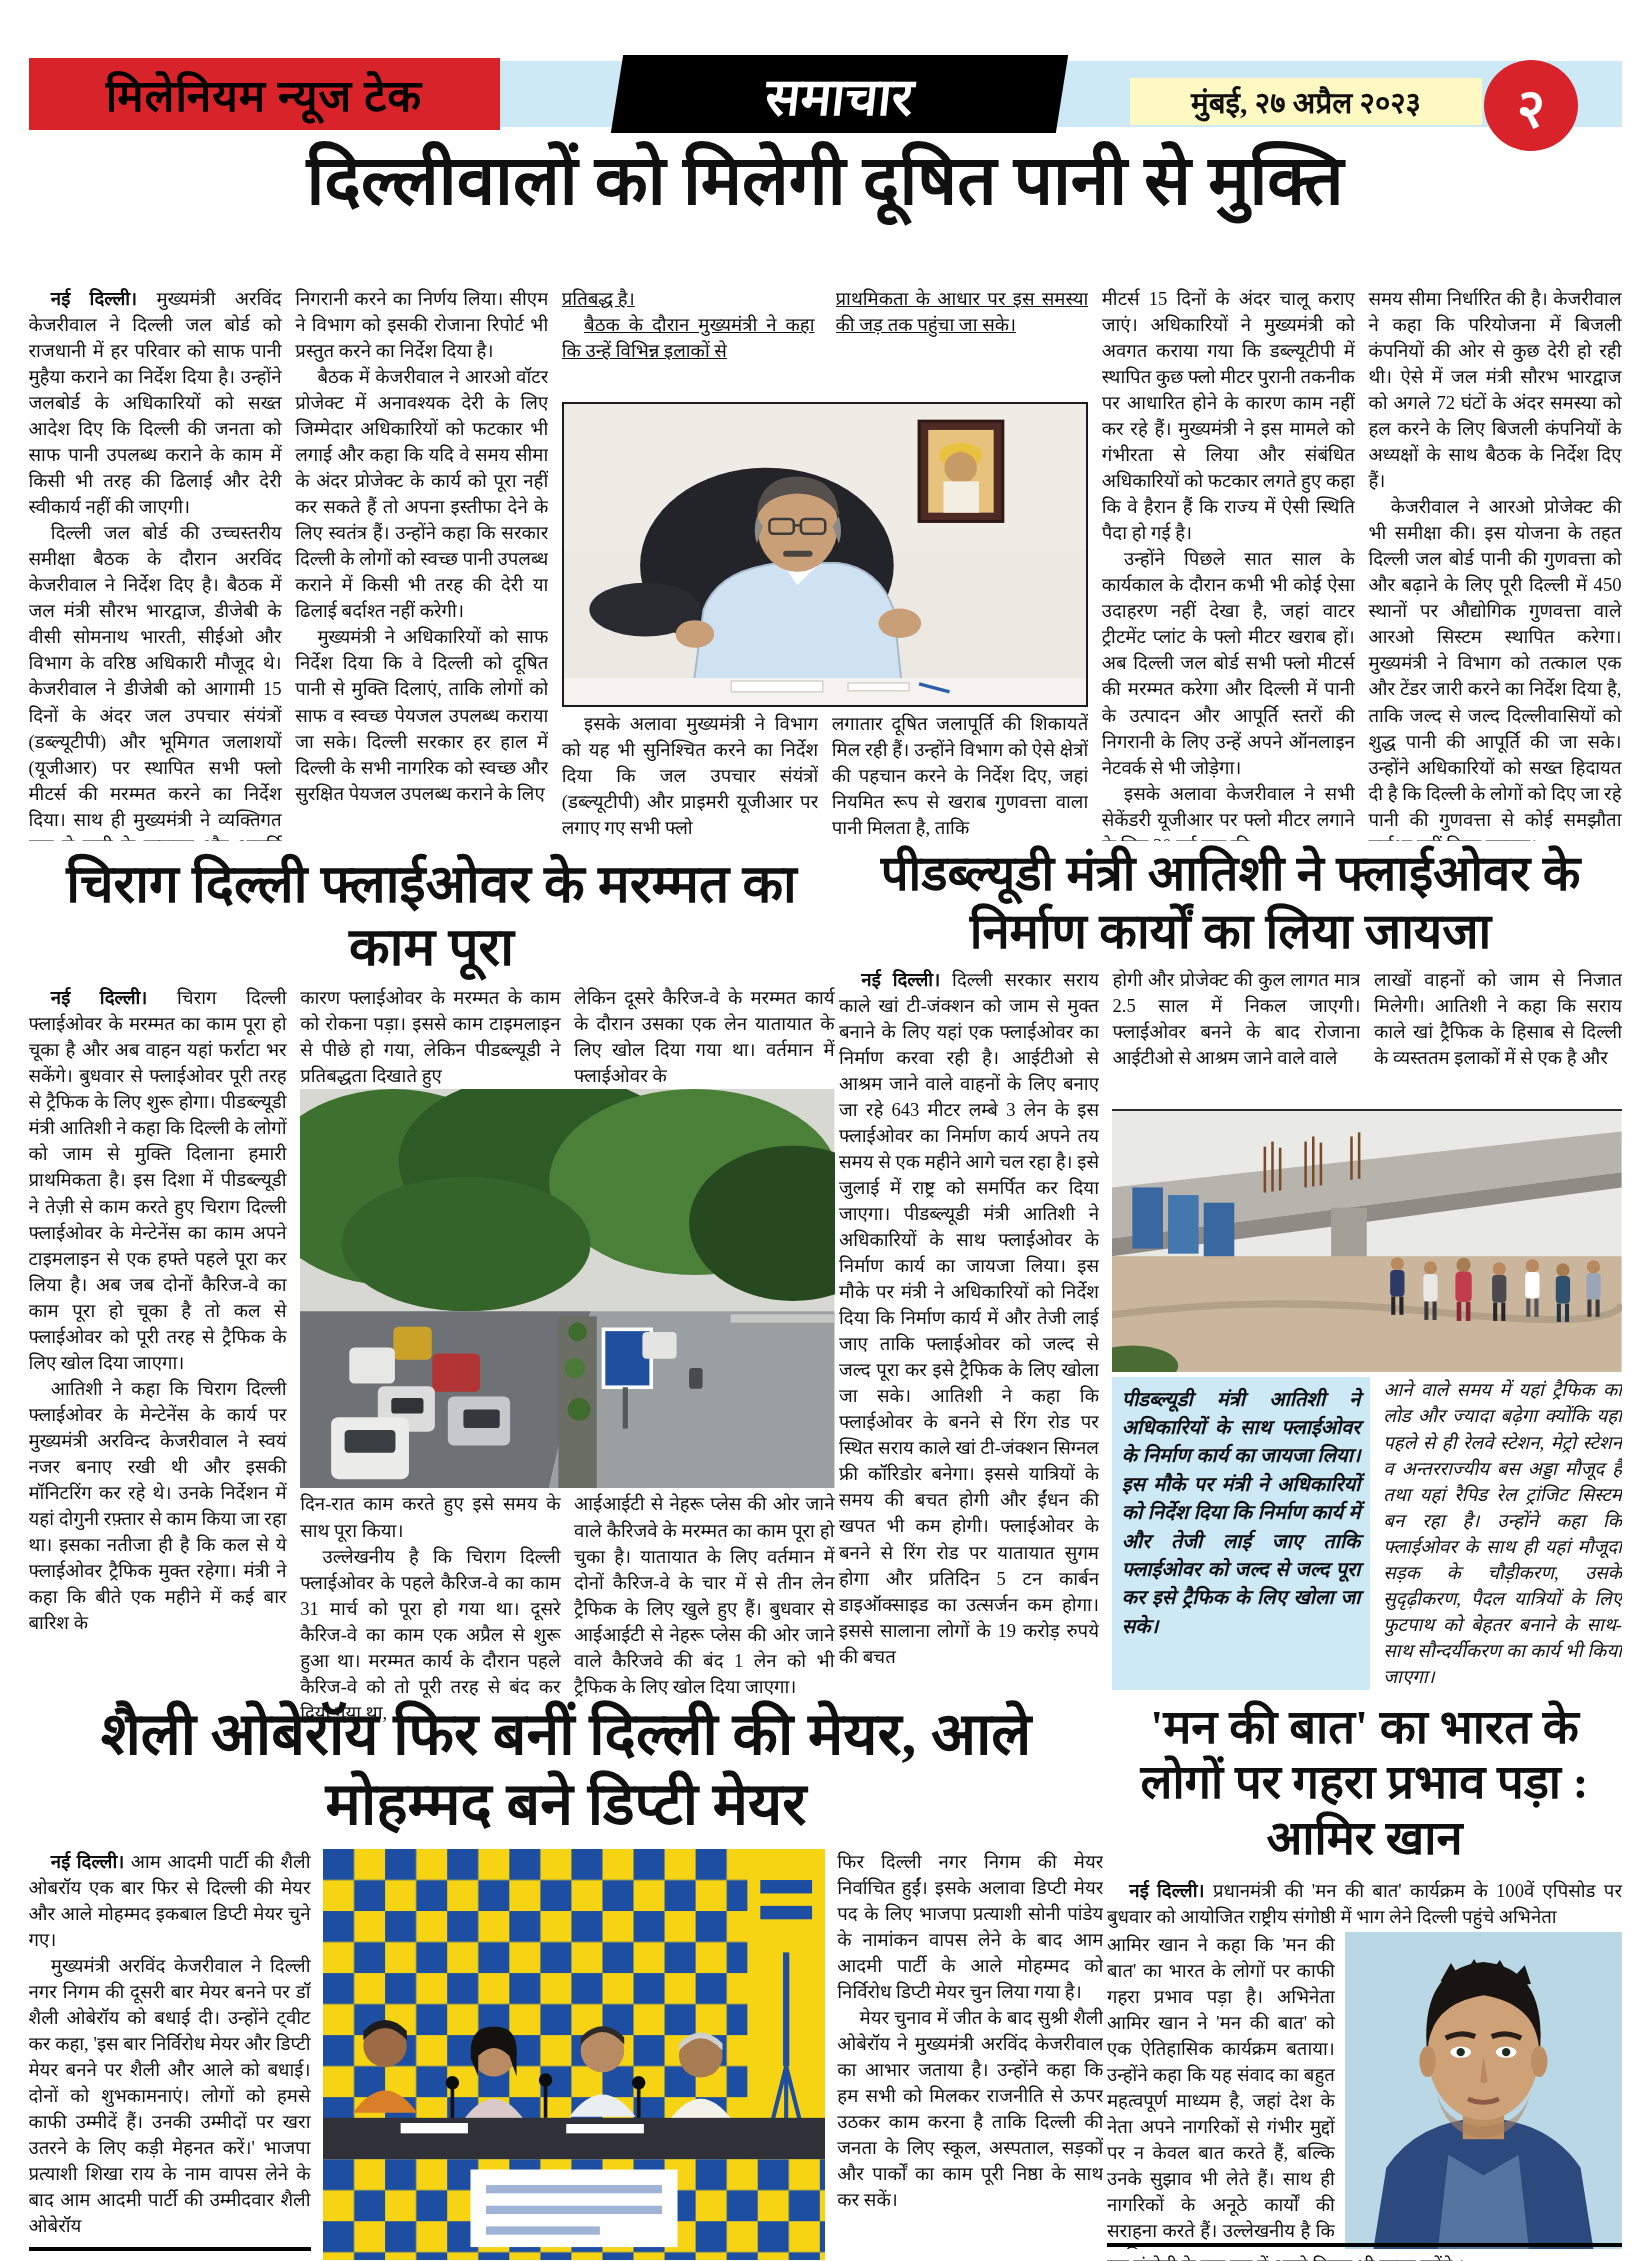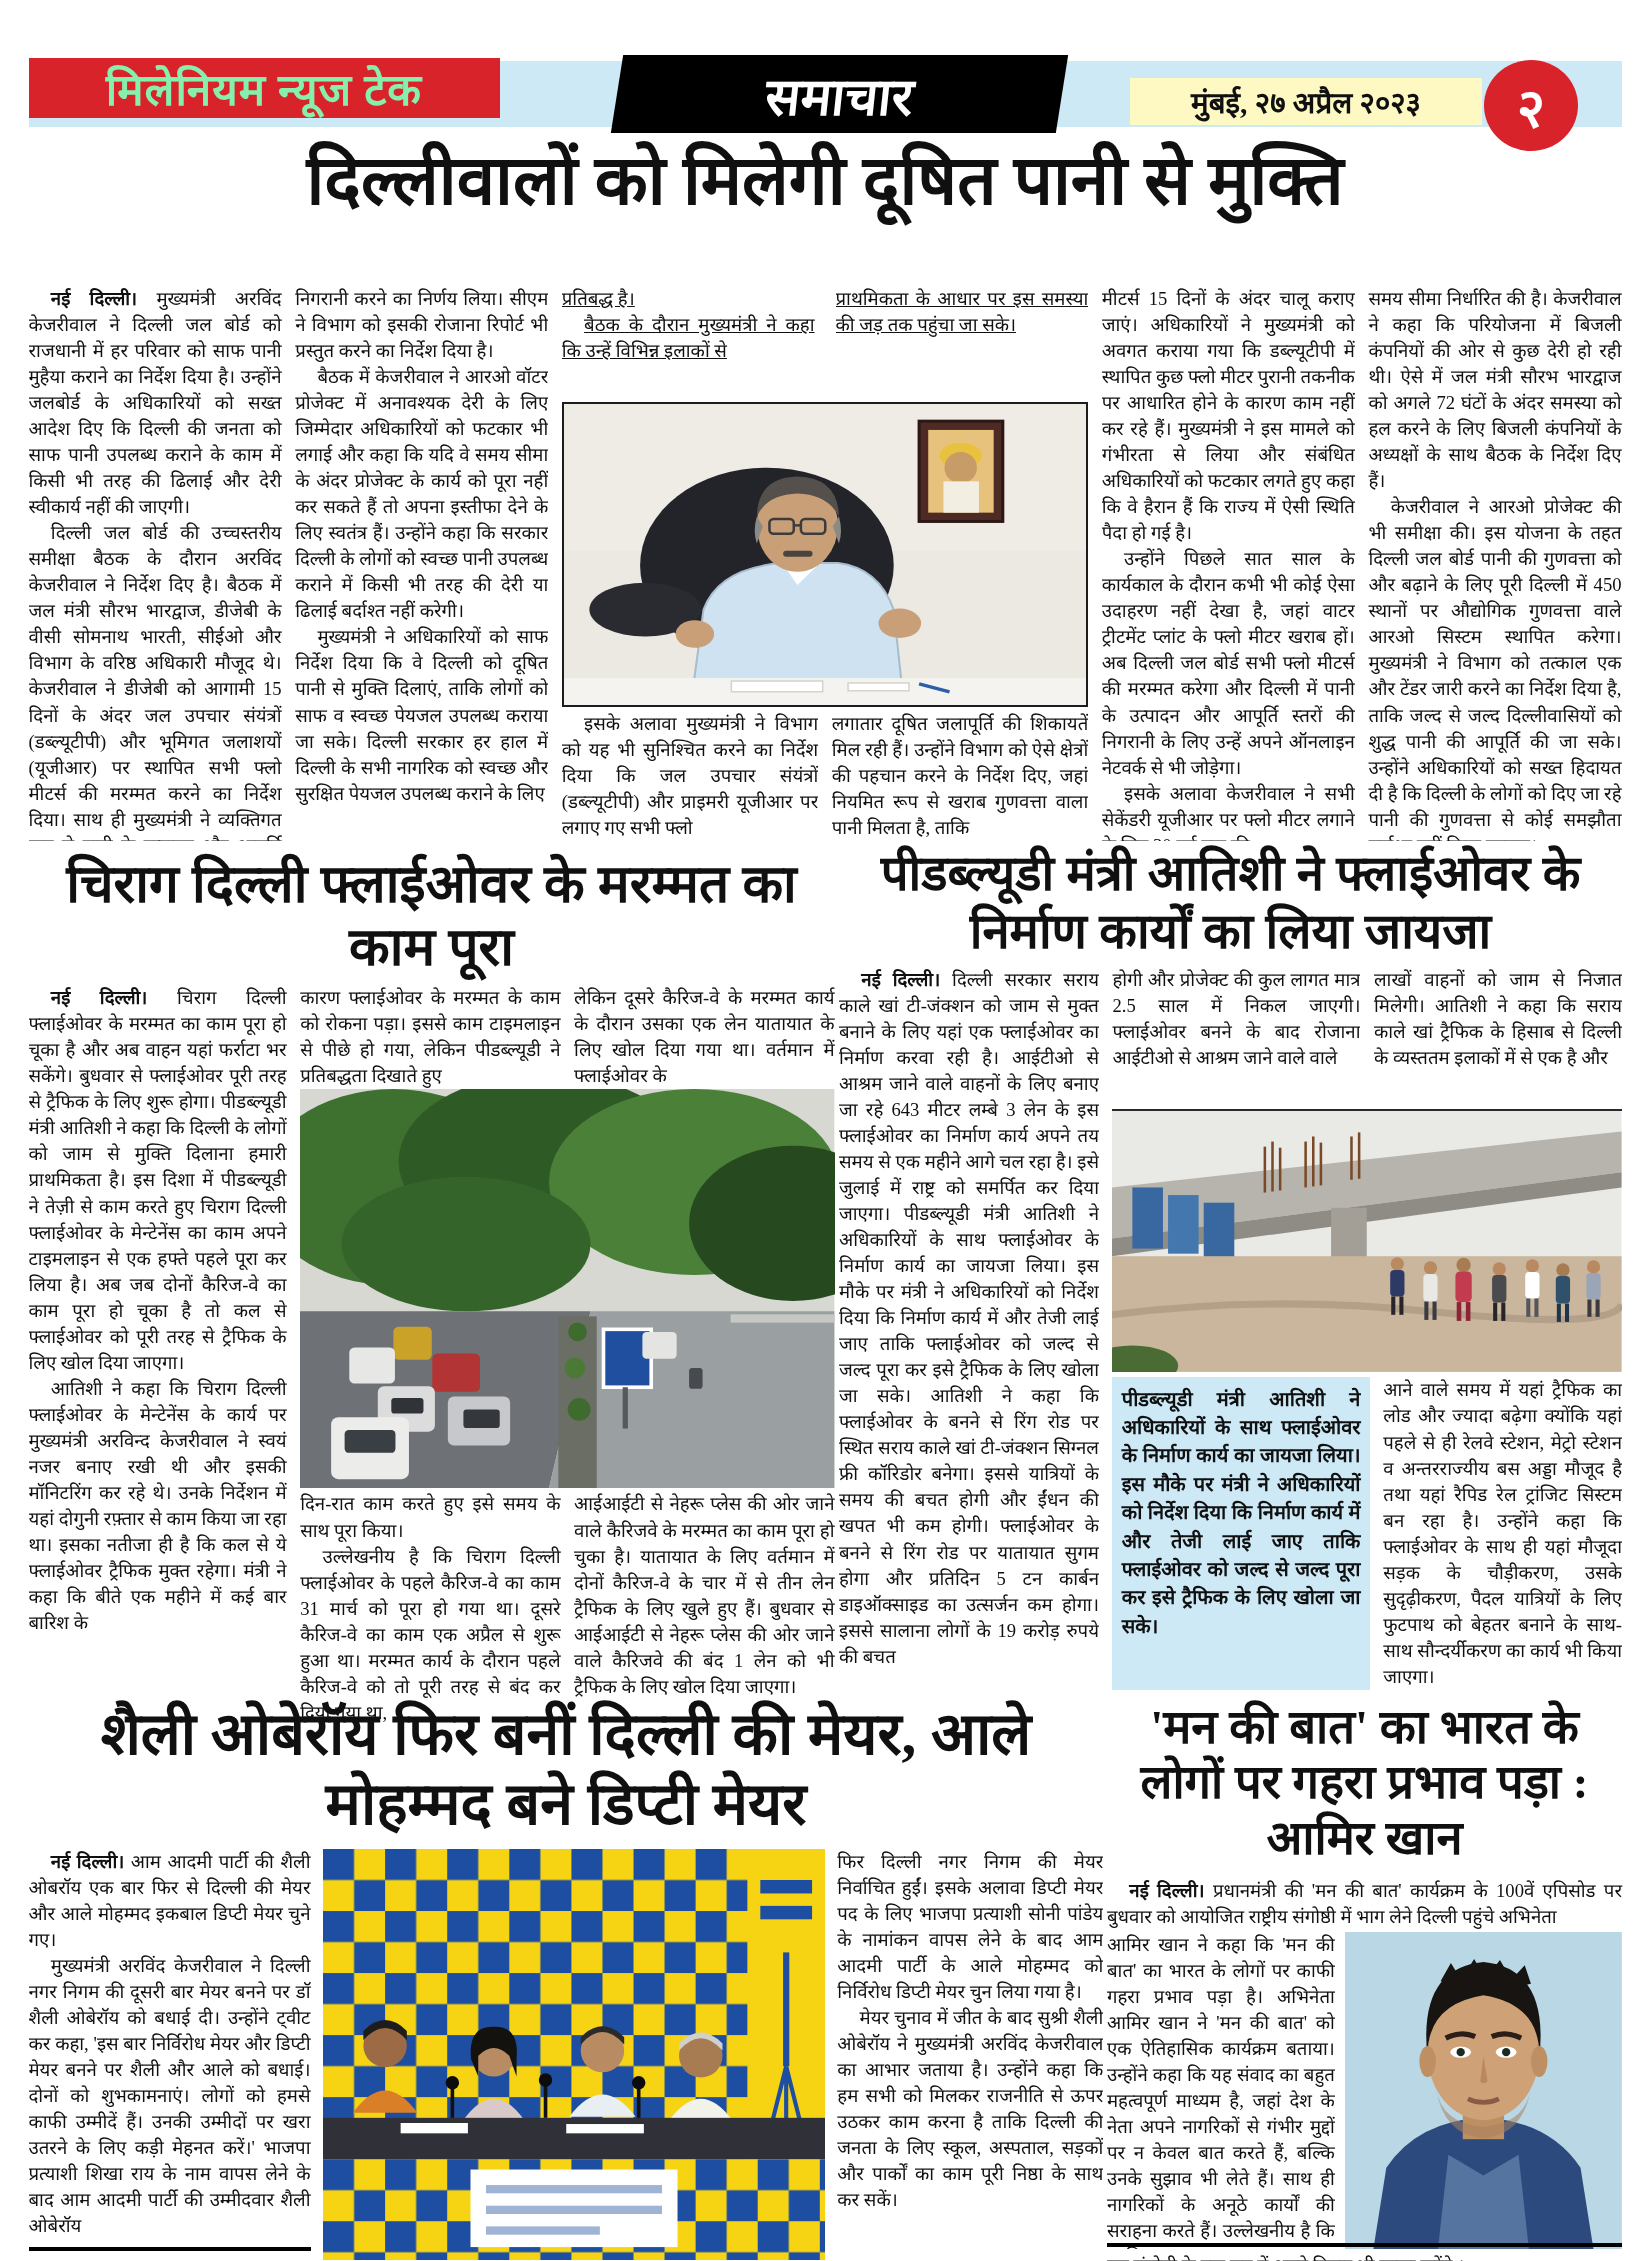--- a/index.html
+++ b/index.html
@@ -1,21 +1,21 @@
 <!DOCTYPE html>
 <html style="font-size:8.3px"><head>
 <meta charset="utf-8">
 <style>
   html,body{margin:0;padding:0;background:#888;}
   .page{position:relative;width:1650px;height:2261px;background:#ffffff;
         font-family:"Liberation Serif","DejaVu Serif",serif;color:#101010;overflow:hidden;}
   
   .band{position:absolute;left:28.5px;top:61px;width:1593px;height:66px;background:#cde9f6;}
-  .logo{position:absolute;left:28.5px;top:58px;width:471px;height:60px;background:#d8232a;
-        display:flex;align-items:center;justify-content:center;color:#86efac;
+  .logo{position:absolute;left:28.5px;top:58px;width:471px;height:72px;background:#d8232a;
+        display:flex;align-items:center;justify-content:center;color:#000000;
         font-size:44px;font-weight:800;letter-spacing:1px;}
   .flag{position:absolute;left:617px;top:55px;width:445px;height:78px;background:#000;
         transform:skewX(-9deg);display:flex;align-items:center;justify-content:center;}
   .flag span{color:#fff;font-size:52px;font-weight:800;transform:skewX(3deg);}
   .datebox{position:absolute;left:1130px;top:78px;width:352px;height:47px;background:#fef9c3;
         display:flex;align-items:center;justify-content:center;font-size:29.5px;font-weight:700;}
   .pagenum{position:absolute;left:1484px;top:60px;width:94px;height:91px;border-radius:50%;
         background:#d8232a;color:#fff;display:flex;align-items:center;justify-content:center;
         font-size:54px;font-weight:700;}
   
@@ -50,21 +50,21 @@
   .a2 .mid .bottom .mini{flex:1;}
 
   .a3{position:absolute;left:839px;top:845px;width:783px;}
   .a3 .h2{font-size:49px;}
   .a3 .cols{display:flex;gap:13.5px;margin-top:6.2px;height:723px;}
   .a3 .col{flex:1;}
   .a3 .right{flex:1.96;display:flex;flex-direction:column;}
   .a3 .right .top{display:flex;gap:13.5px;height:151px;}
   .a3 .right .top .mini{flex:1;}
   .a3 .right .photo{height:265px;border-top:2.6px solid #2a2a2a;box-sizing:border-box;}
-  .a3 .right .bottom{flex:1;display:flex;gap:13.5px;margin-top:5.2px;}
+  .a3 .right .bottom{flex:1;display:flex;gap:13.5px;margin-top:5.2px;font-style:italic;}
   .a3 .right .bottom .mini{flex:1;}
   .caption{background:#cde9f6;padding:7.2px 9.3px;box-sizing:border-box;}
   .caption p{margin:0;font-size:20px;line-height:1.42;font-weight:800;text-align:justify;}
 
   .a4{position:absolute;left:28.5px;top:1700px;width:1075px;}
   .a4 .h2{font-size:59px;}
   .a4 .row{display:flex;gap:12.4px;margin-top:9.3px;height:411px;}
   .a4 .colL{width:282px;}
   .a4 .photo{width:502px;}
   .a4 .colR{width:266px;}

